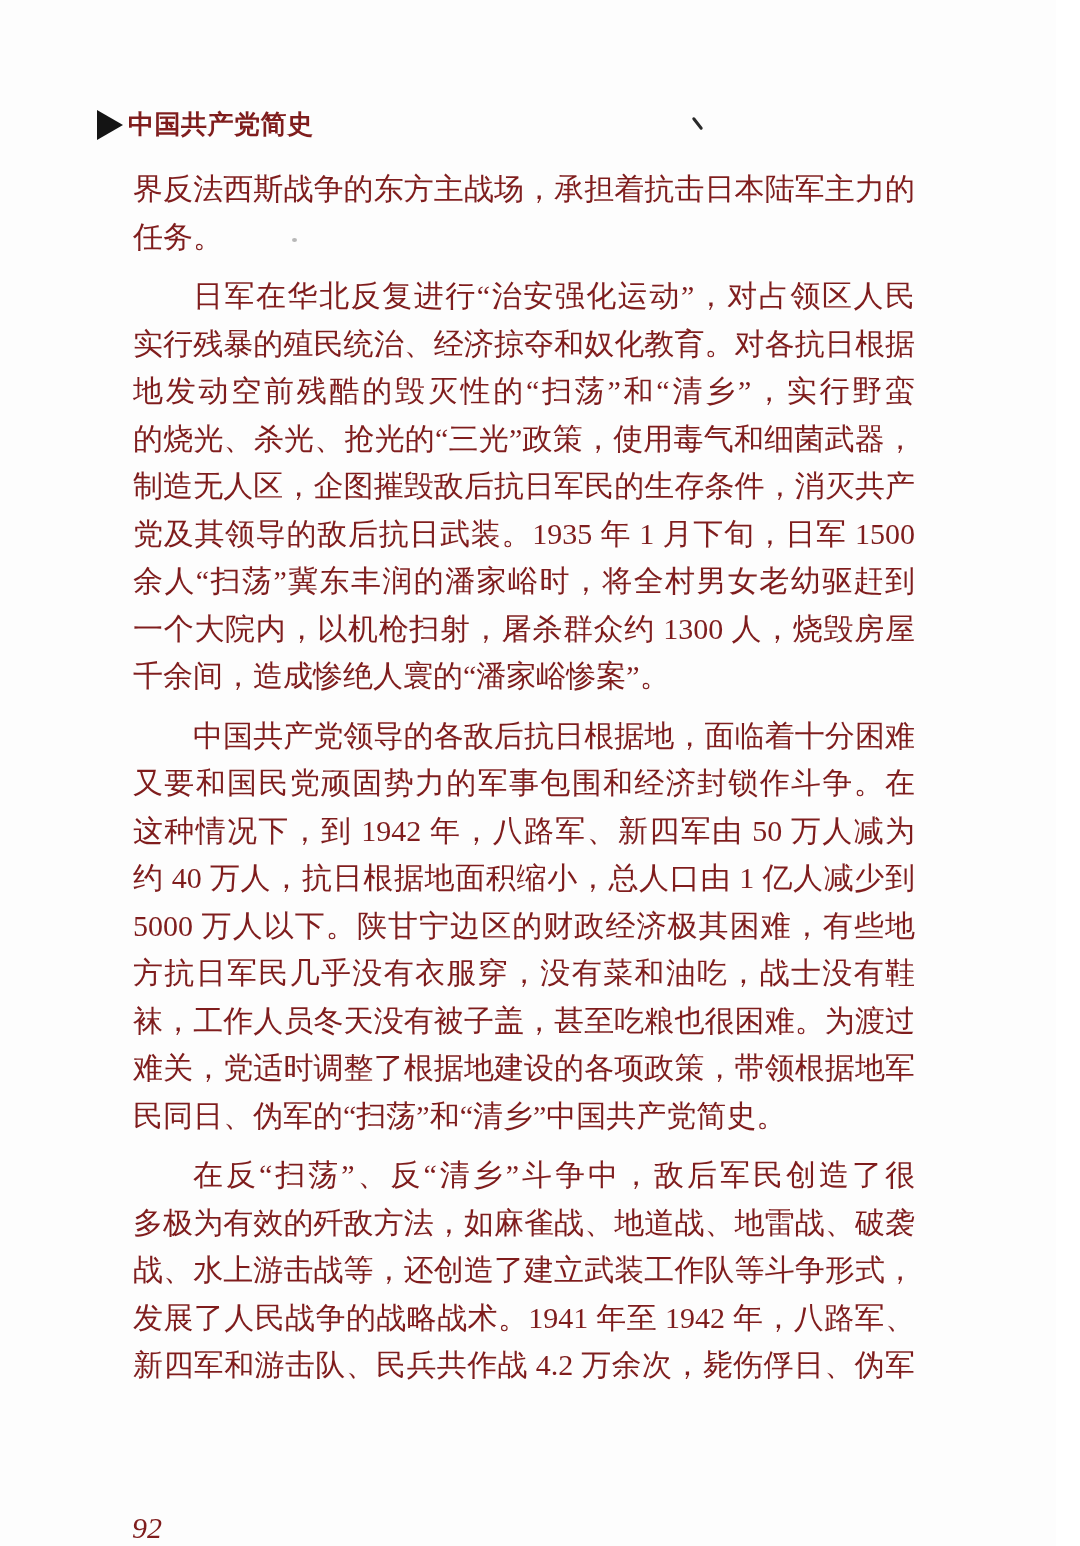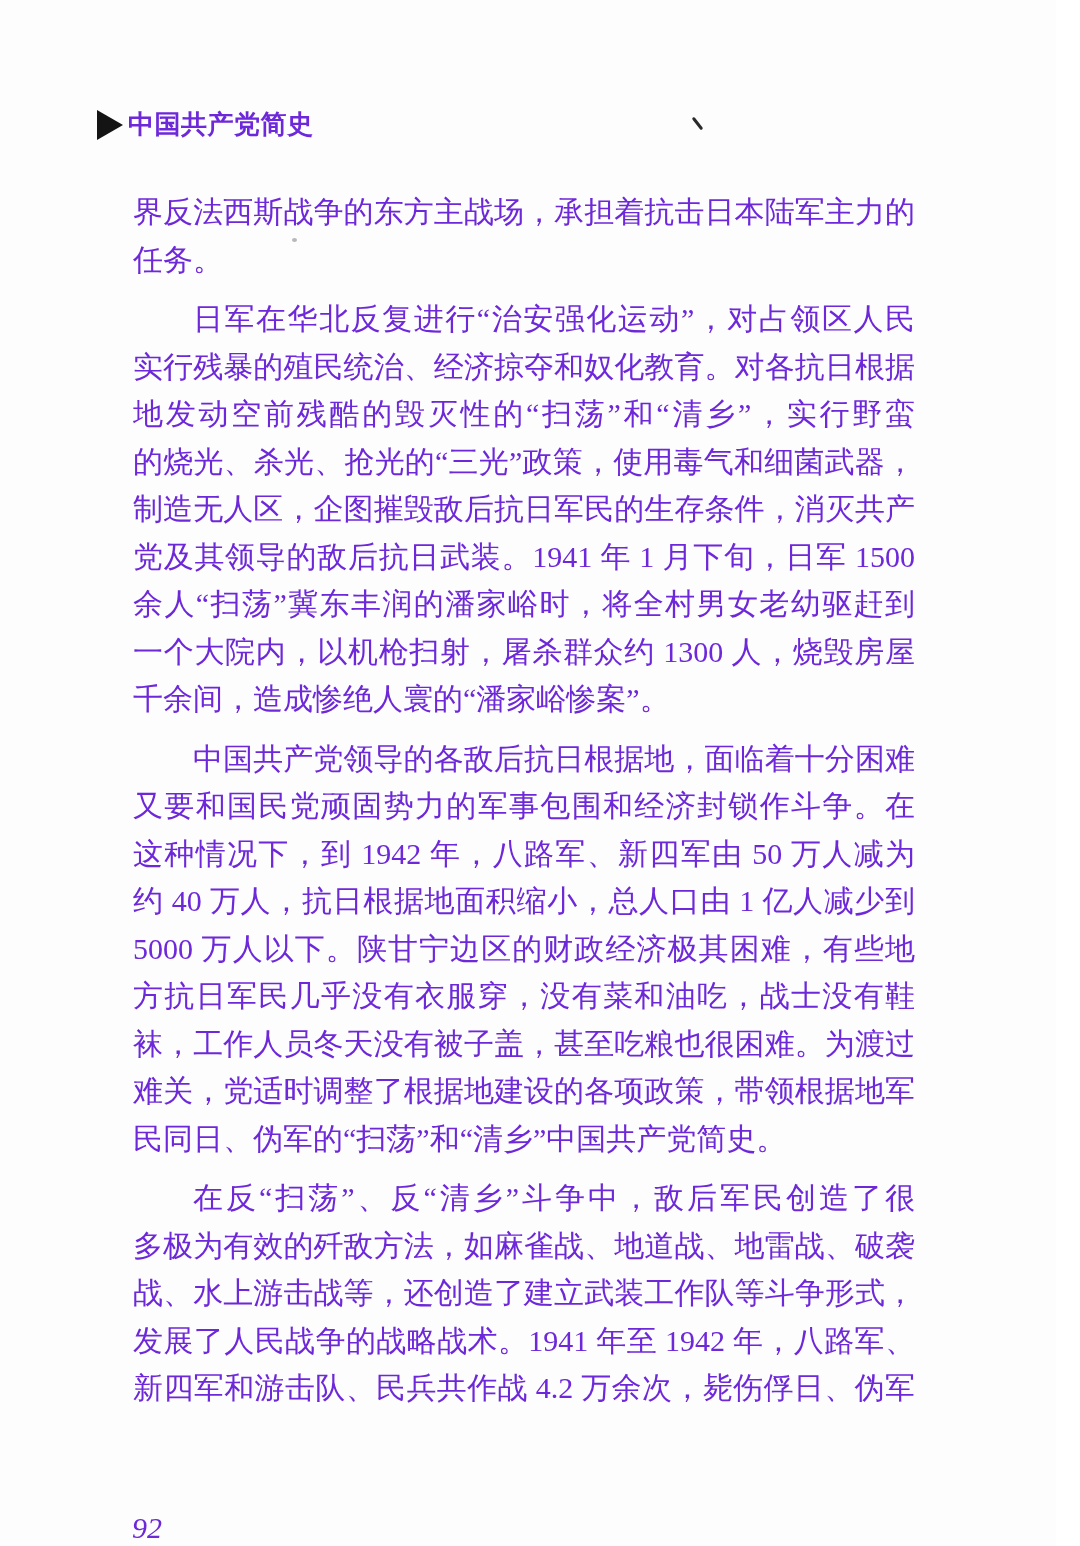--- a/index.html
+++ b/index.html
@@ -5,21 +5,21 @@
   html, body {
     margin: 0;
     padding: 0;
     background: #ffffff;
   }
   .page {
     position: relative;
     width: 1056px;
     height: 1546px;
     background: #fdfdfd;
-    color: #6d28d9;
+    color: #7f1d1d;
     font-family: "Liberation Serif", "DejaVu Serif", serif;
     overflow: hidden;
   }
 
   
   .header {
     position: absolute;
     top: 108px;
     left: 97px;
     display: flex;
@@ -38,21 +38,21 @@
     font-size: 26px;
     font-weight: bold;
     letter-spacing: 0.5px;
     line-height: 34px;
     white-space: nowrap;
   }
 
   
   .body-text {
     position: absolute;
-    top: 188px;
+    top: 165px;
     left: 133px;
     width: 782px;
   }
   .line {
     height: 47.5px;
     line-height: 47.5px;
     font-size: 30px;
     text-align: justify;
     text-align-last: justify;
     white-space: nowrap;
@@ -132,21 +132,21 @@
   <span class="faint-dot"></span>
 
   <div class="body-text">
     <div class="line">界反法西斯战争的东方主战场，承担着抗击日本陆军主力的</div>
     <div class="line end">任务。</div>
     <div class="line ind">日军在华北反复进行“治安强化运动”，对占领区人民</div>
     <div class="line">实行残暴的殖民统治、经济掠夺和奴化教育。对各抗日根据</div>
     <div class="line">地发动空前残酷的毁灭性的“扫荡”和“清乡”，实行野蛮</div>
     <div class="line">的烧光、杀光、抢光的“三光”政策，使用毒气和细菌武器，</div>
     <div class="line">制造无人区，企图摧毁敌后抗日军民的生存条件，消灭共产</div>
-    <div class="line">党及其领导的敌后抗日武装。1941 年 1 月下旬，日军 1500</div>
+    <div class="line">党及其领导的敌后抗日武装。1935 年 1 月下旬，日军 1500</div>
     <div class="line">余人“扫荡”冀东丰润的潘家峪时，将全村男女老幼驱赶到</div>
     <div class="line">一个大院内，以机枪扫射，屠杀群众约 1300 人，烧毁房屋</div>
     <div class="line end">千余间，造成惨绝人寰的“潘家峪惨案”。</div>
     <div class="line ind">中国共产党领导的各敌后抗日根据地，面临着十分困难</div>
     <div class="line">又要和国民党顽固势力的军事包围和经济封锁作斗争。在</div>
     <div class="line">这种情况下，到 1942 年，八路军、新四军由 50 万人减为</div>
     <div class="line">约 40 万人，抗日根据地面积缩小，总人口由 1 亿人减少到</div>
     <div class="line">5000 万人以下。陕甘宁边区的财政经济极其困难，有些地</div>
     <div class="line">方抗日军民几乎没有衣服穿，没有菜和油吃，战士没有鞋</div>
     <div class="line">袜，工作人员冬天没有被子盖，甚至吃粮也很困难。为渡过</div>

